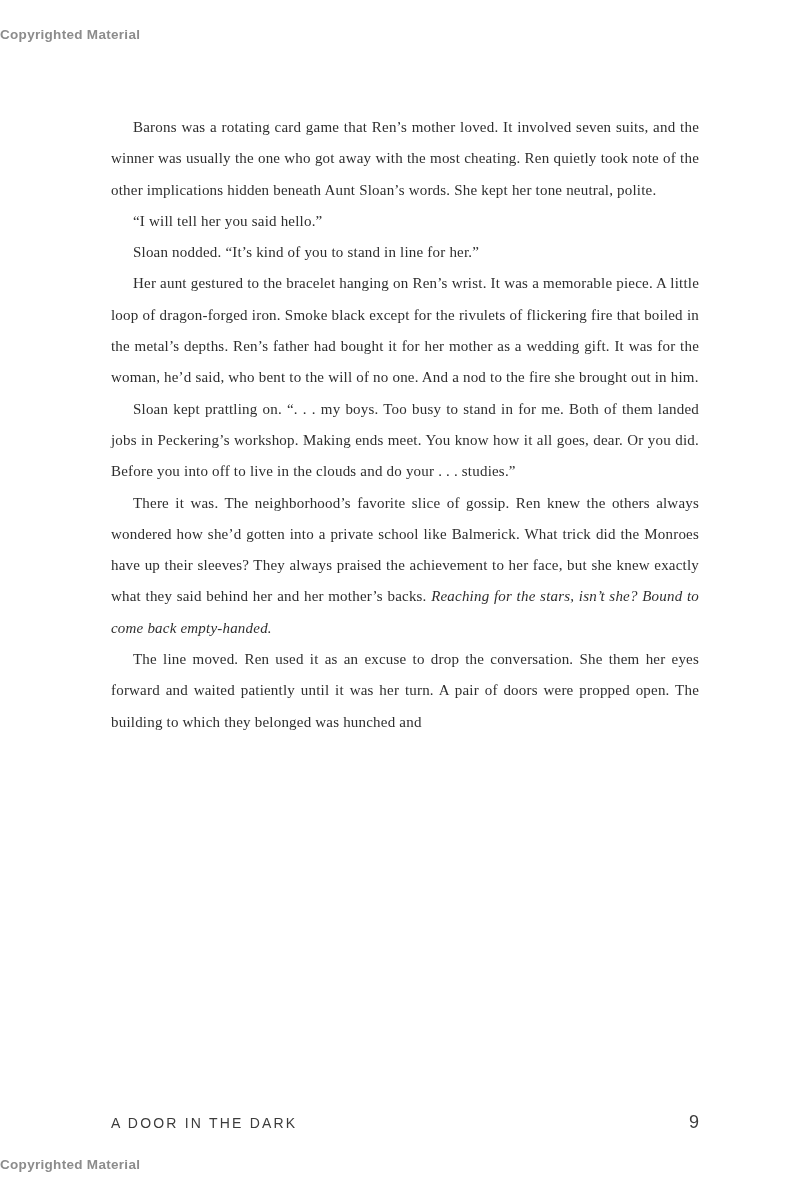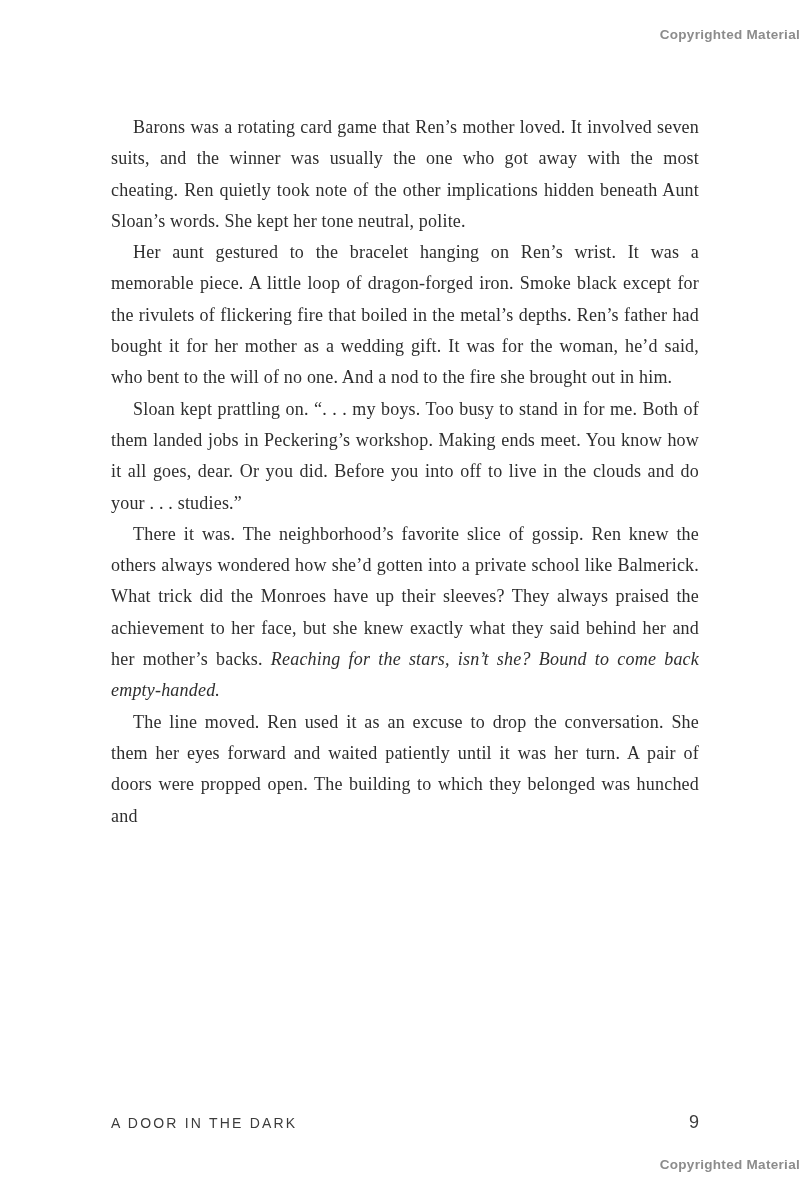--- a/index.html
+++ b/index.html
@@ -16,35 +16,35 @@
     height: 1201px;
     margin: 0 auto;
     background: var(--page-bg);
     overflow: hidden;
     font-family: "Liberation Serif", serif;
   }
   .copyright {
     position: absolute;
     left: 0;
     width: 800px;
-    text-align: right;
+    text-align: left;
     font-family: "Liberation Sans", sans-serif;
     font-weight: 700;
     font-size: 13.5px;
     letter-spacing: 0.3px;
     color: var(--copyright-gray);
   }
   .copyright-top { top: 27px; }
   .copyright-bottom { top: 1157px; }
   .text-block {
     position: absolute;
     left: 111px;
     top: 112px;
     width: 588px;
-    font-size: 18px;
+    font-size: 15px;
     line-height: 31.3px;
     letter-spacing: 0.2px;
     color: var(--body-text);
     text-align: justify;
   }
   .text-block p {
     margin: 0;
     padding: 0;
     text-indent: 22px;
   }
@@ -72,20 +72,22 @@
   }
 </style>
 </head>
 <body>
 
 <div class="page">
   <div class="copyright copyright-top">Copyrighted Material</div>
 
   <div class="text-block">
       <p><span>Barons was a rotating card game that Ren’s mother loved. It involved seven suits, and the winner was usually the one who got away with the most cheating. Ren quietly took note of the other implications hidden beneath Aunt Sloan’s words. She kept her tone neutral, polite.</span></p>
+      <p><span>“I will tell her you said hello.”</span></p>
+      <p><span>Sloan nodded. “It’s kind of you to stand in line for her.”</span></p>
       <p><span>Her aunt gestured to the bracelet hanging on Ren’s wrist. It was a memorable piece. A little loop of dragon-forged iron. Smoke black except for the rivulets of flickering fire that boiled in the metal’s depths. Ren’s father had bought it for her mother as a wedding gift. It was for the woman, he’d said, who bent to the will of no one. And a nod to the fire she brought out in him.</span></p>
       <p><span>Sloan kept prattling on. “. . . my boys. Too busy to stand in for me. Both of them landed jobs in Peckering’s workshop. Making ends meet. You know how it all goes, dear. Or you did. Before you into off to live in the clouds and do your . . . studies.”</span></p>
       <p><span>There it was. The neighborhood’s favorite slice of gossip. Ren knew the others always wondered how she’d gotten into a private school like Balmerick. What trick did the Monroes have up their sleeves? They always praised the achievement to her face, but she knew exactly what they said behind her and her mother’s backs. </span><span class="italic">Reaching for the stars, isn’t she? Bound to come back empty-handed.</span></p>
       <p><span>The line moved. Ren used it as an excuse to drop the conversation. She them her eyes forward and waited patiently until it was her turn. A pair of doors were propped open. The building to which they belonged was hunched and</span></p>
     </div>
 
   <div class="footer">
     <span class="running-head">A DOOR IN THE DARK</span>
     <span class="folio">9</span>
   </div>

